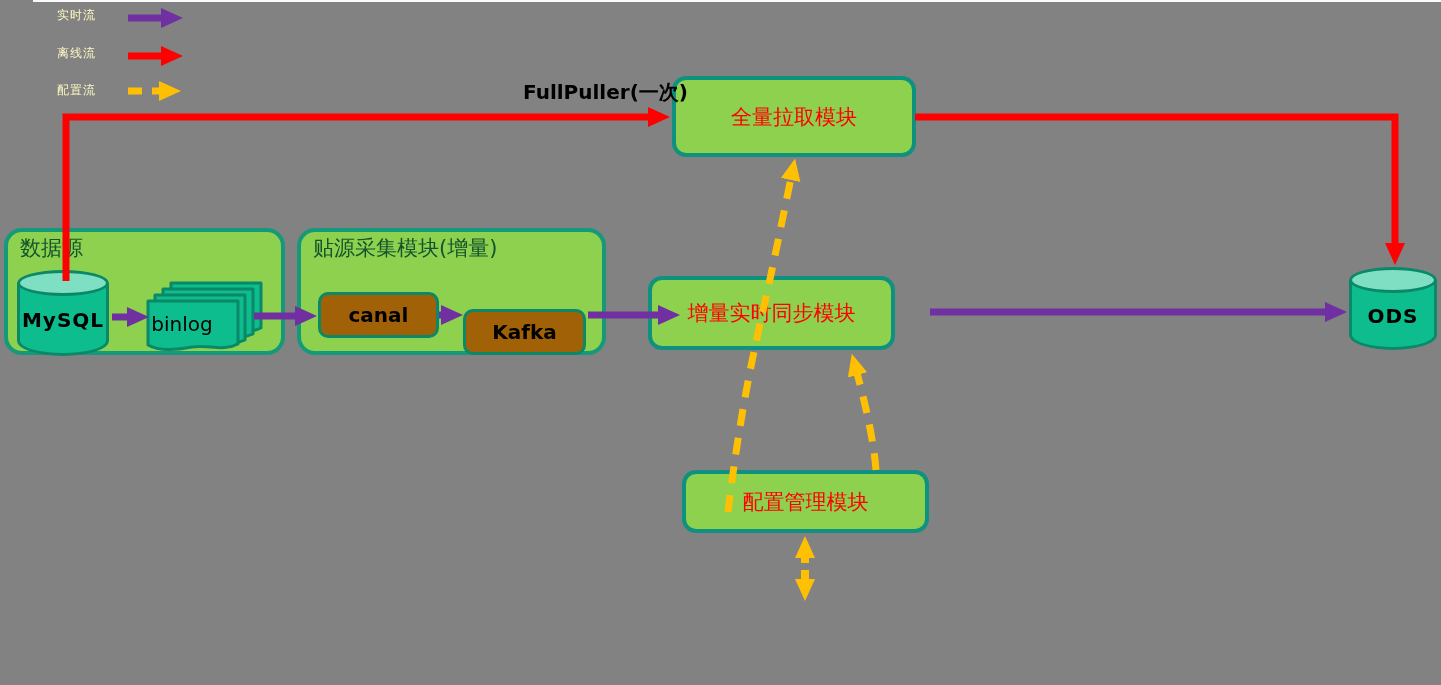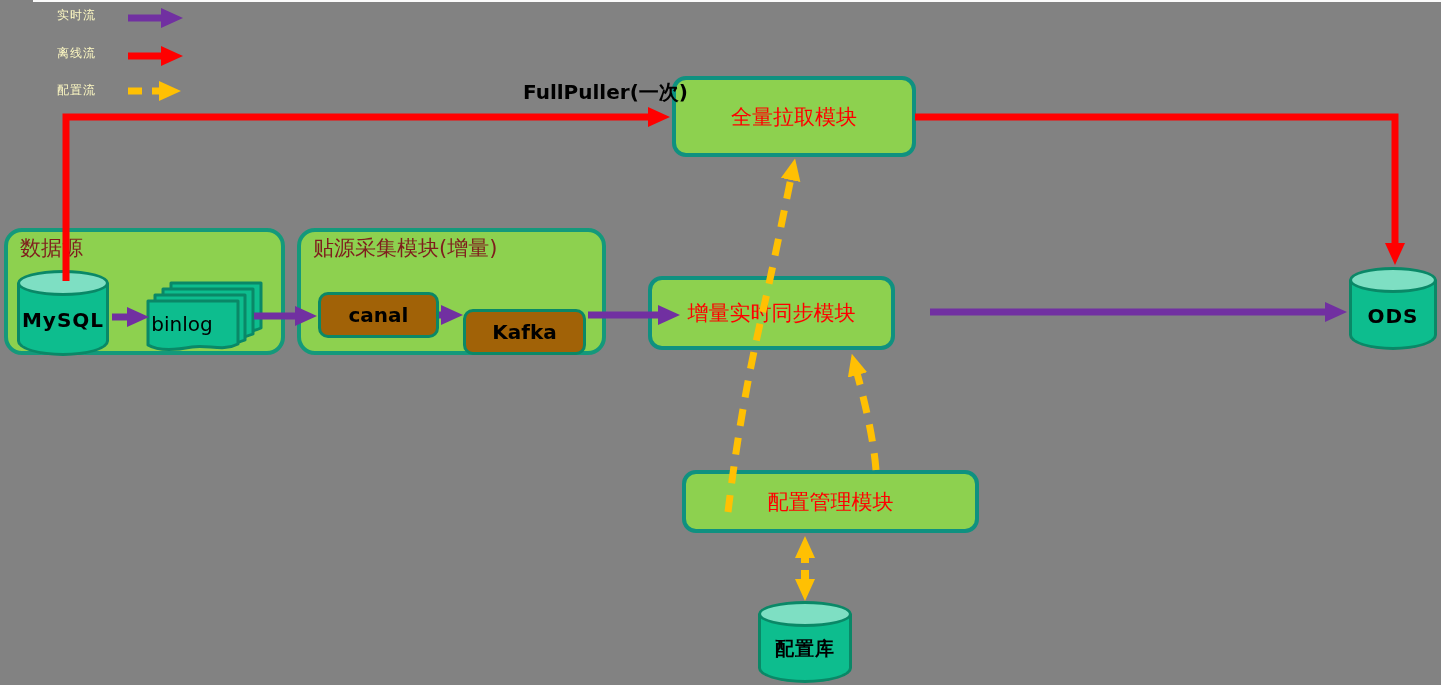--- a/index.html
+++ b/index.html
@@ -24,21 +24,21 @@
   
   .group-box{
     position:absolute;
     background:#8DD14F;
     border:4px solid #14997B;
     border-radius:18px;
     box-sizing:border-box;
   }
   .group-label{
     position:absolute;left:12px;top:2px;
-    color:#7f1d1d;font-size:21px;white-space:nowrap;
+    color:#14532d;font-size:21px;white-space:nowrap;
   }
   
   .module-box{
     position:absolute;
     background:#8DD14F;
     border:4px solid #0F9180;
     border-radius:14px;
     box-sizing:border-box;
     display:flex;align-items:center;justify-content:center;
     color:#FF0000;font-size:21px;white-space:nowrap;
@@ -141,29 +141,24 @@
   <div class="module-box" style="left:672px;top:76px;width:244px;height:81px;text-align:center;">
     <span>全量拉取模块</span>
   </div>
 
   <div class="annotation" style="left:523px;top:79px;width:142px;text-align:right;">FullPuller(一次)</div>
 
   <div class="module-box" style="left:648px;top:276px;width:247px;height:74px;">
     <span>增量实时同步模块</span>
   </div>
 
-  <div class="module-box" style="left:682px;top:470px;width:297px;height:63px;">
+  <div class="module-box" style="left:682px;top:470px;width:247px;height:63px;">
     <span>配置管理模块</span>
   </div>
 
-  <div class="cylinder" style="left:758px;top:601px;width:94px;height:82px;">
-    <div class="cyl-body"></div>
-    <div class="cyl-top"></div>
-    <div class="cyl-label" style="font-size:19px;">配置库</div>
-  </div>
 
   <div class="cylinder" style="left:1349px;top:267px;width:88px;height:83px;">
     <div class="cyl-body"></div>
     <div class="cyl-top"></div>
     <div class="cyl-label">ODS</div>
   </div>
 
   <svg class="overlay" viewBox="0 0 1441 685">
     <defs>
       <marker id="ah-purple" markerUnits="userSpaceOnUse" markerWidth="22" markerHeight="22" refX="2" refY="10" orient="auto">

